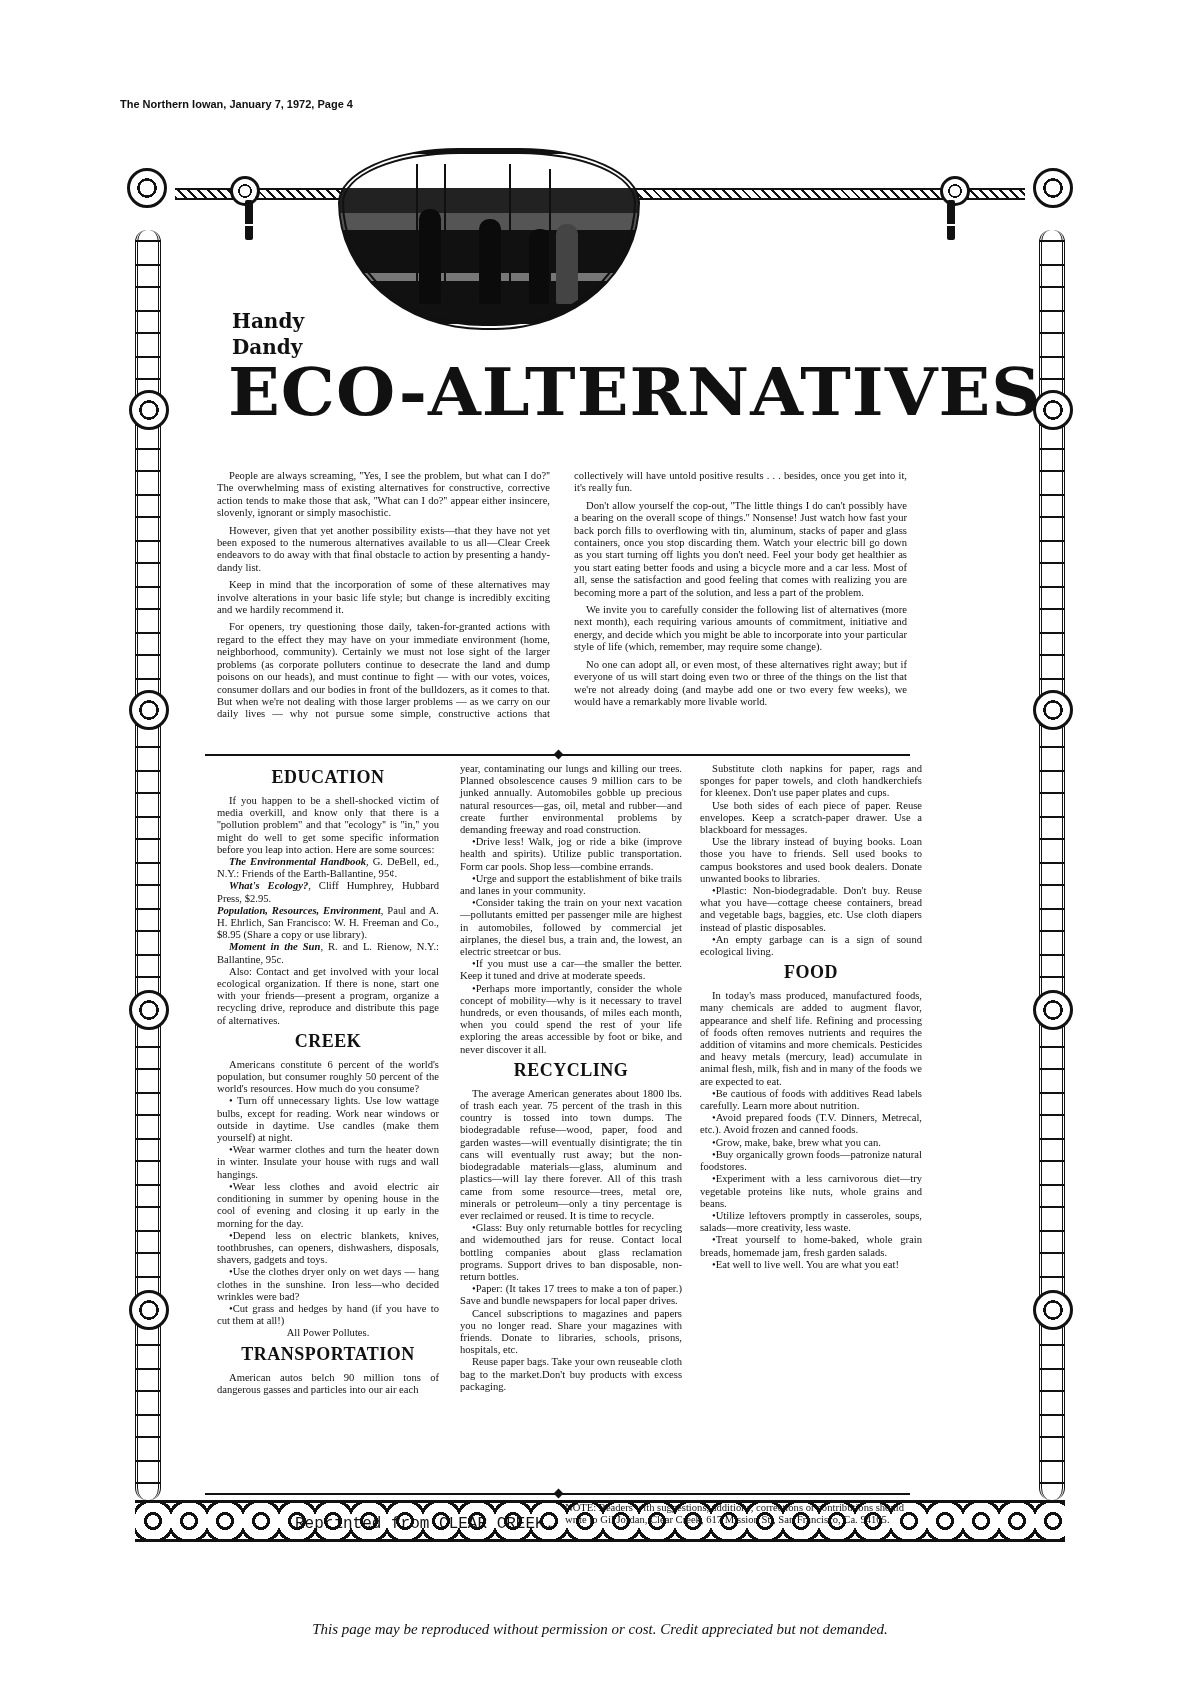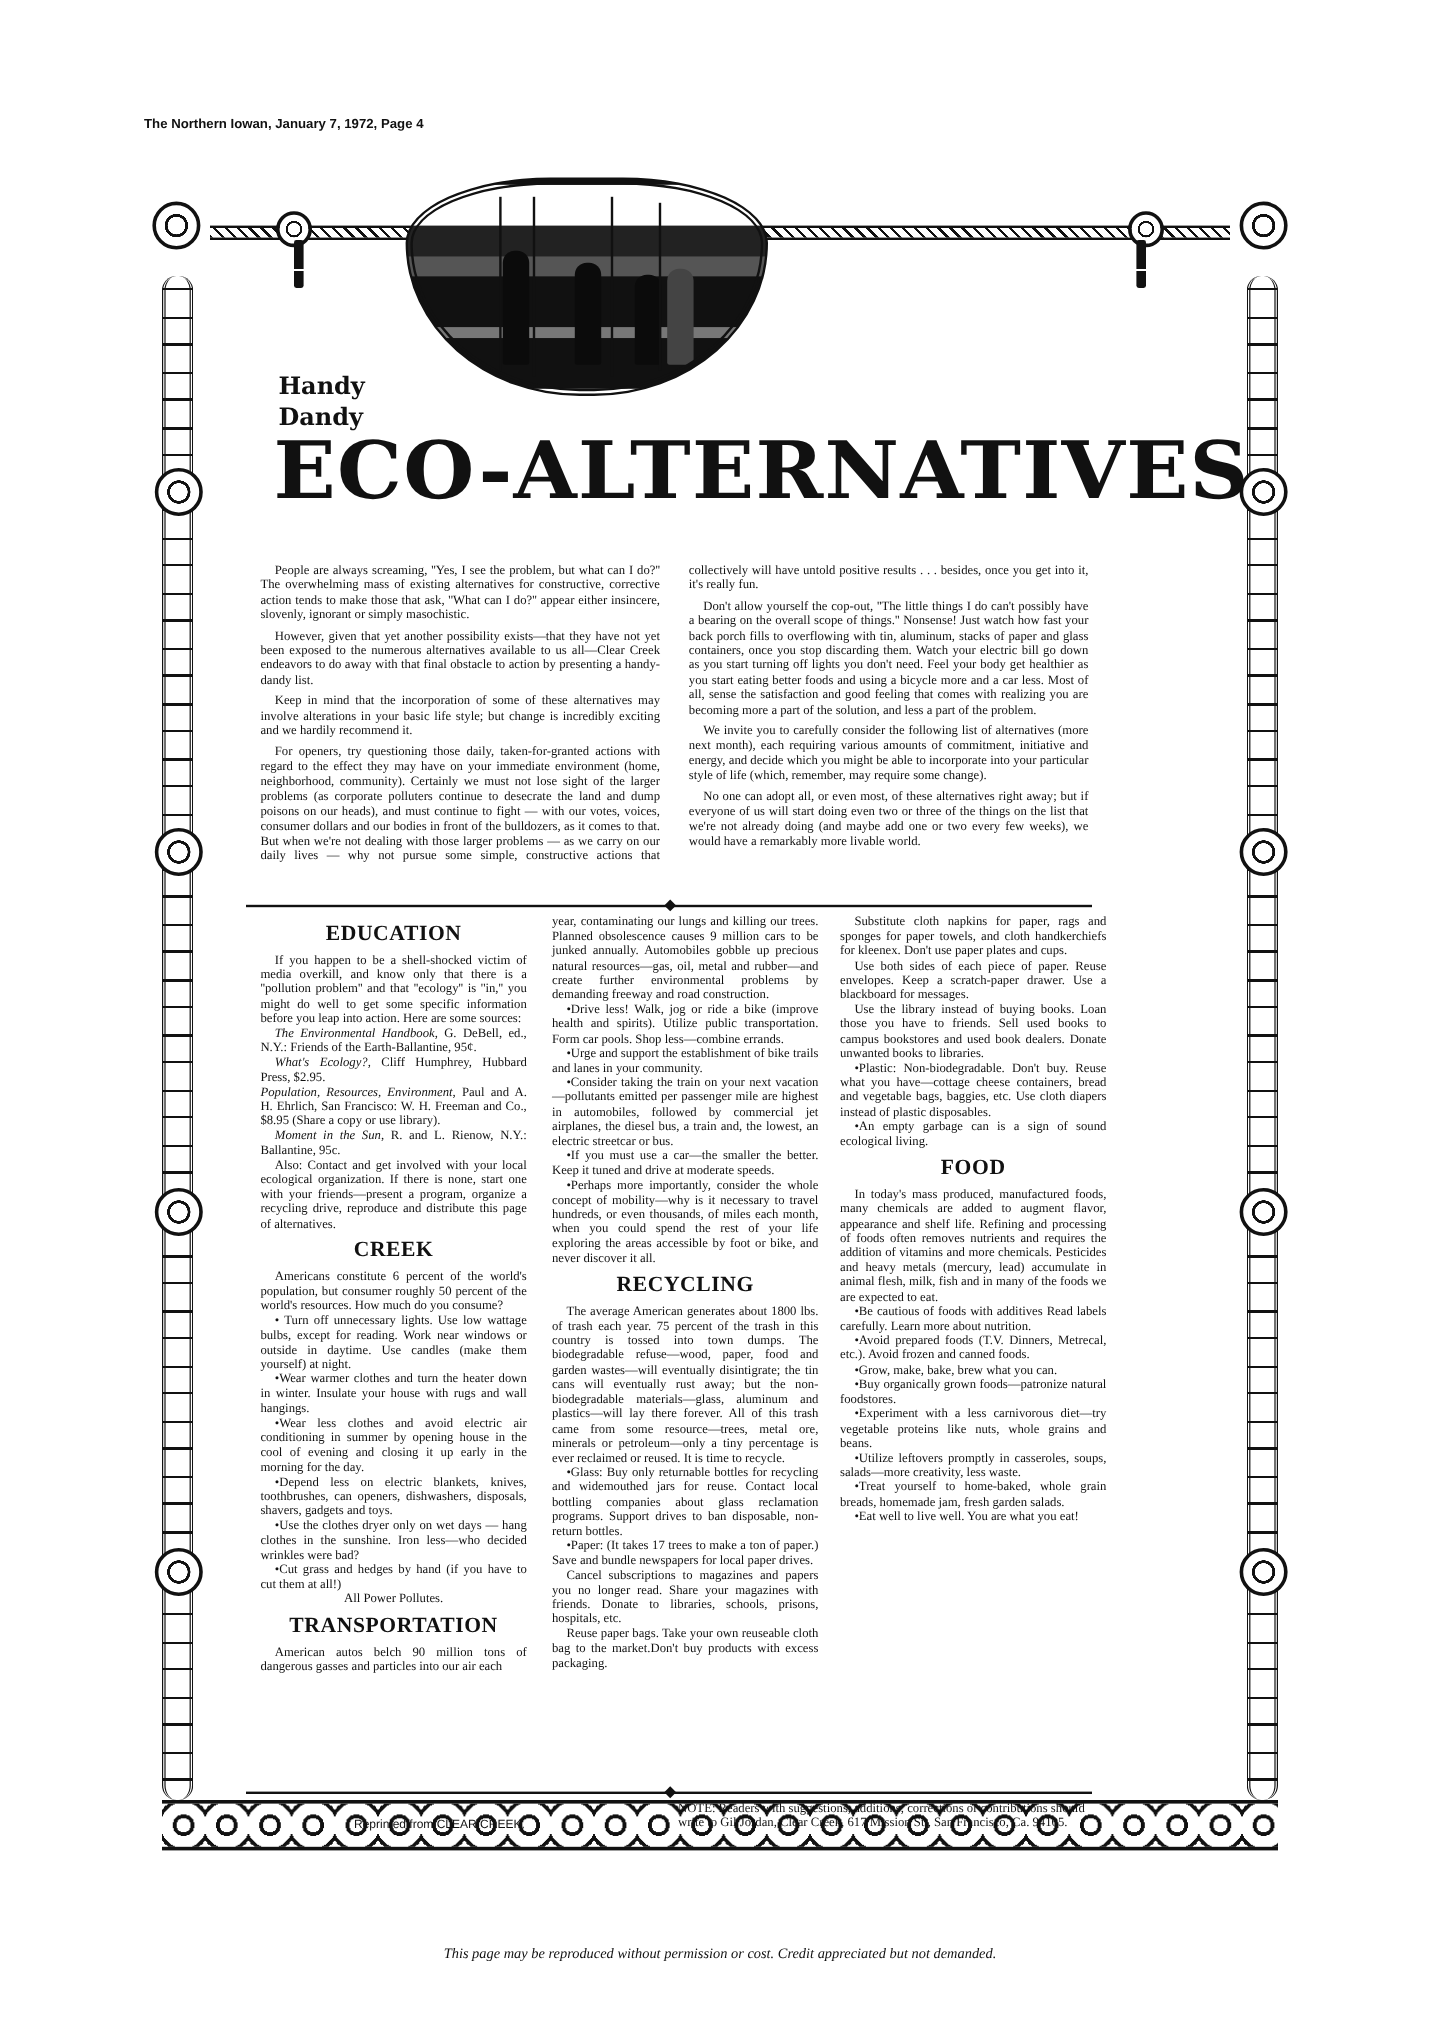--- a/index.html
+++ b/index.html
@@ -33,24 +33,24 @@
   .rule { position: absolute; left: 205px; width: 705px; height: 2px; background: #111; }
   .rule .dot { position: absolute; left: 50%; top: -3px; width: 7px; height: 7px; background: #111; transform: rotate(45deg); margin-left: -3px; }
   .col { position: absolute; top: 763px; width: 222px; font-size: 10.6px; line-height: 12.2px; text-align: justify; }
   .col p { margin: 0; text-indent: 12px; }
   .col p.noind { text-indent: 0; }
   .col p.center { text-align: center; text-indent: 0; }
   .col h2 { margin: 2px 0 6px 0; text-align: center; font-family: "Liberation Serif", serif; font-weight: bold; font-size: 18px; letter-spacing: 0.5px; line-height: 24px; }
   .col1 { left: 217px; }
   .col2 { left: 460px; }
   .col3 { left: 700px; }
-  .ital { font-style: italic; }
-  .reprinted { position: absolute; left: 295px; top: 1515px; font-family: Liberation Sans, sans-serif; font-size: 10px; }
+  .ital { font-style: italic; font-weight: bold; }
+  .reprinted { position: absolute; left: 295px; top: 1515px; font-family: Liberation Mono, monospace; font-size: 16px; }
   .note { position: absolute; left: 565px; top: 1502px; width: 345px; font-size: 10.6px; line-height: 12px; }
-  .footer-credit { position: absolute; left: 0; width: 1200px; top: 1621px; text-align: center; font-style: italic; font-size: 12px; }
+  .footer-credit { position: absolute; left: 0; width: 1200px; top: 1621px; text-align: center; font-style: italic; font-size: 15px; }
 </style>
 </head>
 <body>
 
 <div class="running-head">The Northern Iowan, January 7, 1972, Page 4</div>
 
 <div class="frame">
   <div class="frame-top">
     <div class="rope"></div>
     <div class="knot" style="left:-8px;top:8px"></div>

